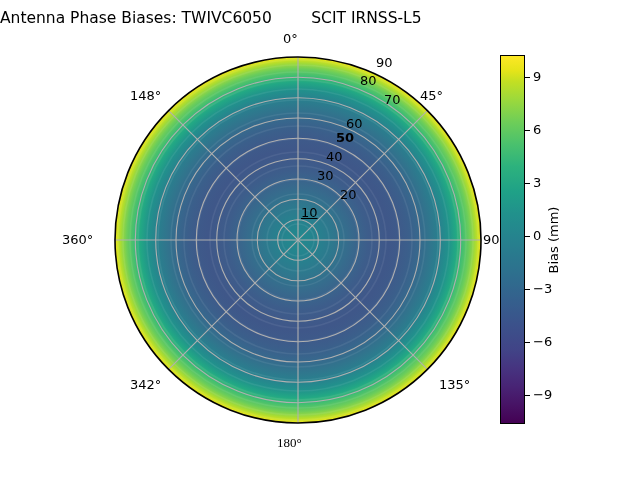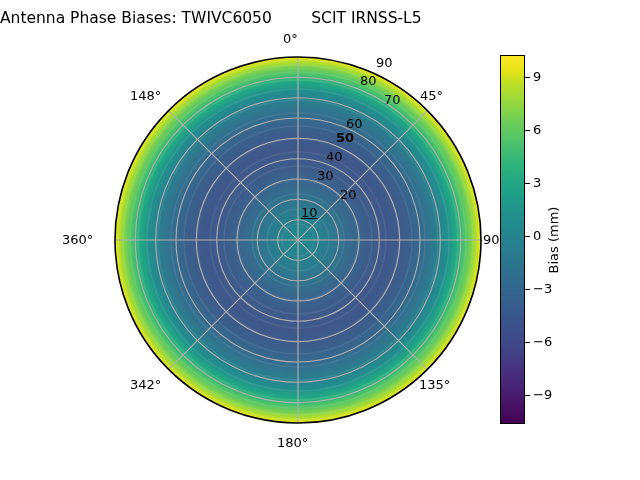--- a/index.html
+++ b/index.html
@@ -55,22 +55,22 @@
   .angular-label {
     position: absolute;
     font-size: 13px;
     line-height: 15px;
     color: #000000;
     white-space: nowrap;
   }
   #angle-0   { left: 283px; top: 31px; }
   #angle-45  { left: 420px; top: 88px; }
   #angle-90  { left: 483px; top: 232px; }
-  #angle-135 { left: 419px; top: 377px; }
-  #angle-180 { left: 277px; top: 435px; }
+  #angle-135 { left: 439px; top: 377px; }
+  #angle-180 { left: 277px; top: 435px; font-family: Liberation Serif, serif; }
   #angle-225 { left: 130px; top: 377px; }
   #angle-270 { left: 62px;  top: 232px; }
   #angle-315 { left: 130px; top: 88px; }
 
   
   .radial-label {
     position: absolute;
     font-size: 13px;
     line-height: 15px;
     color: #000000;

